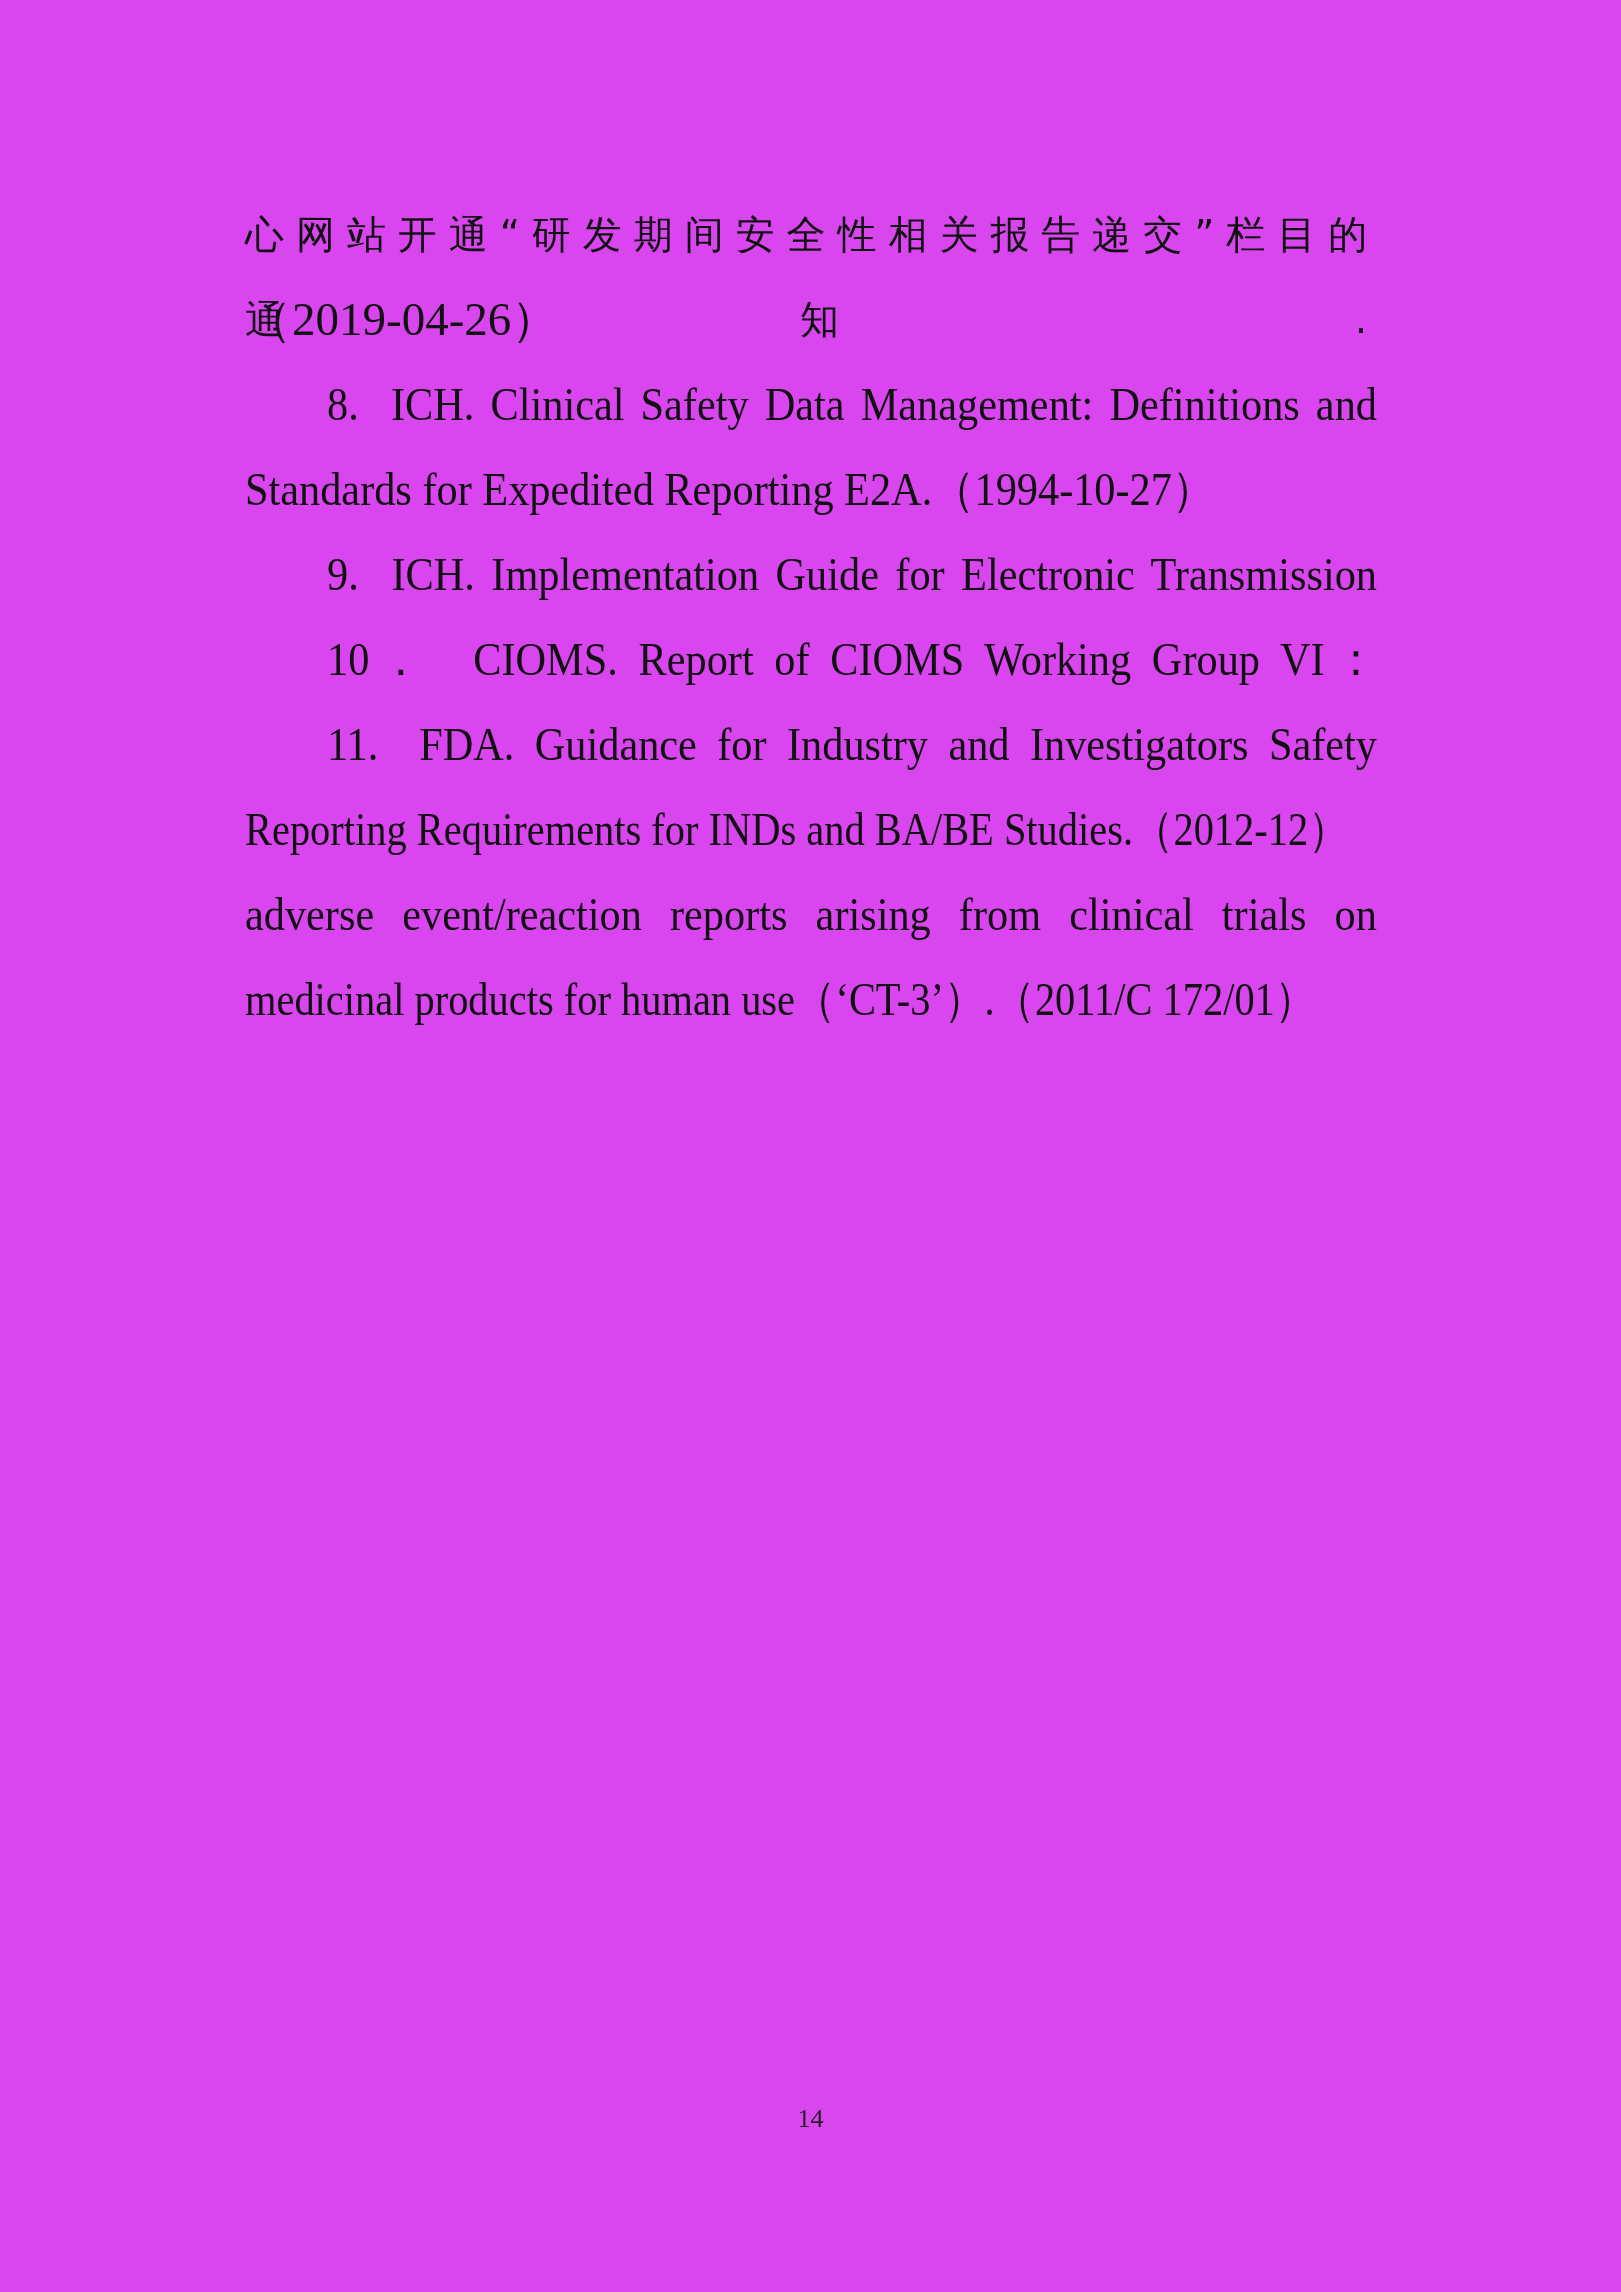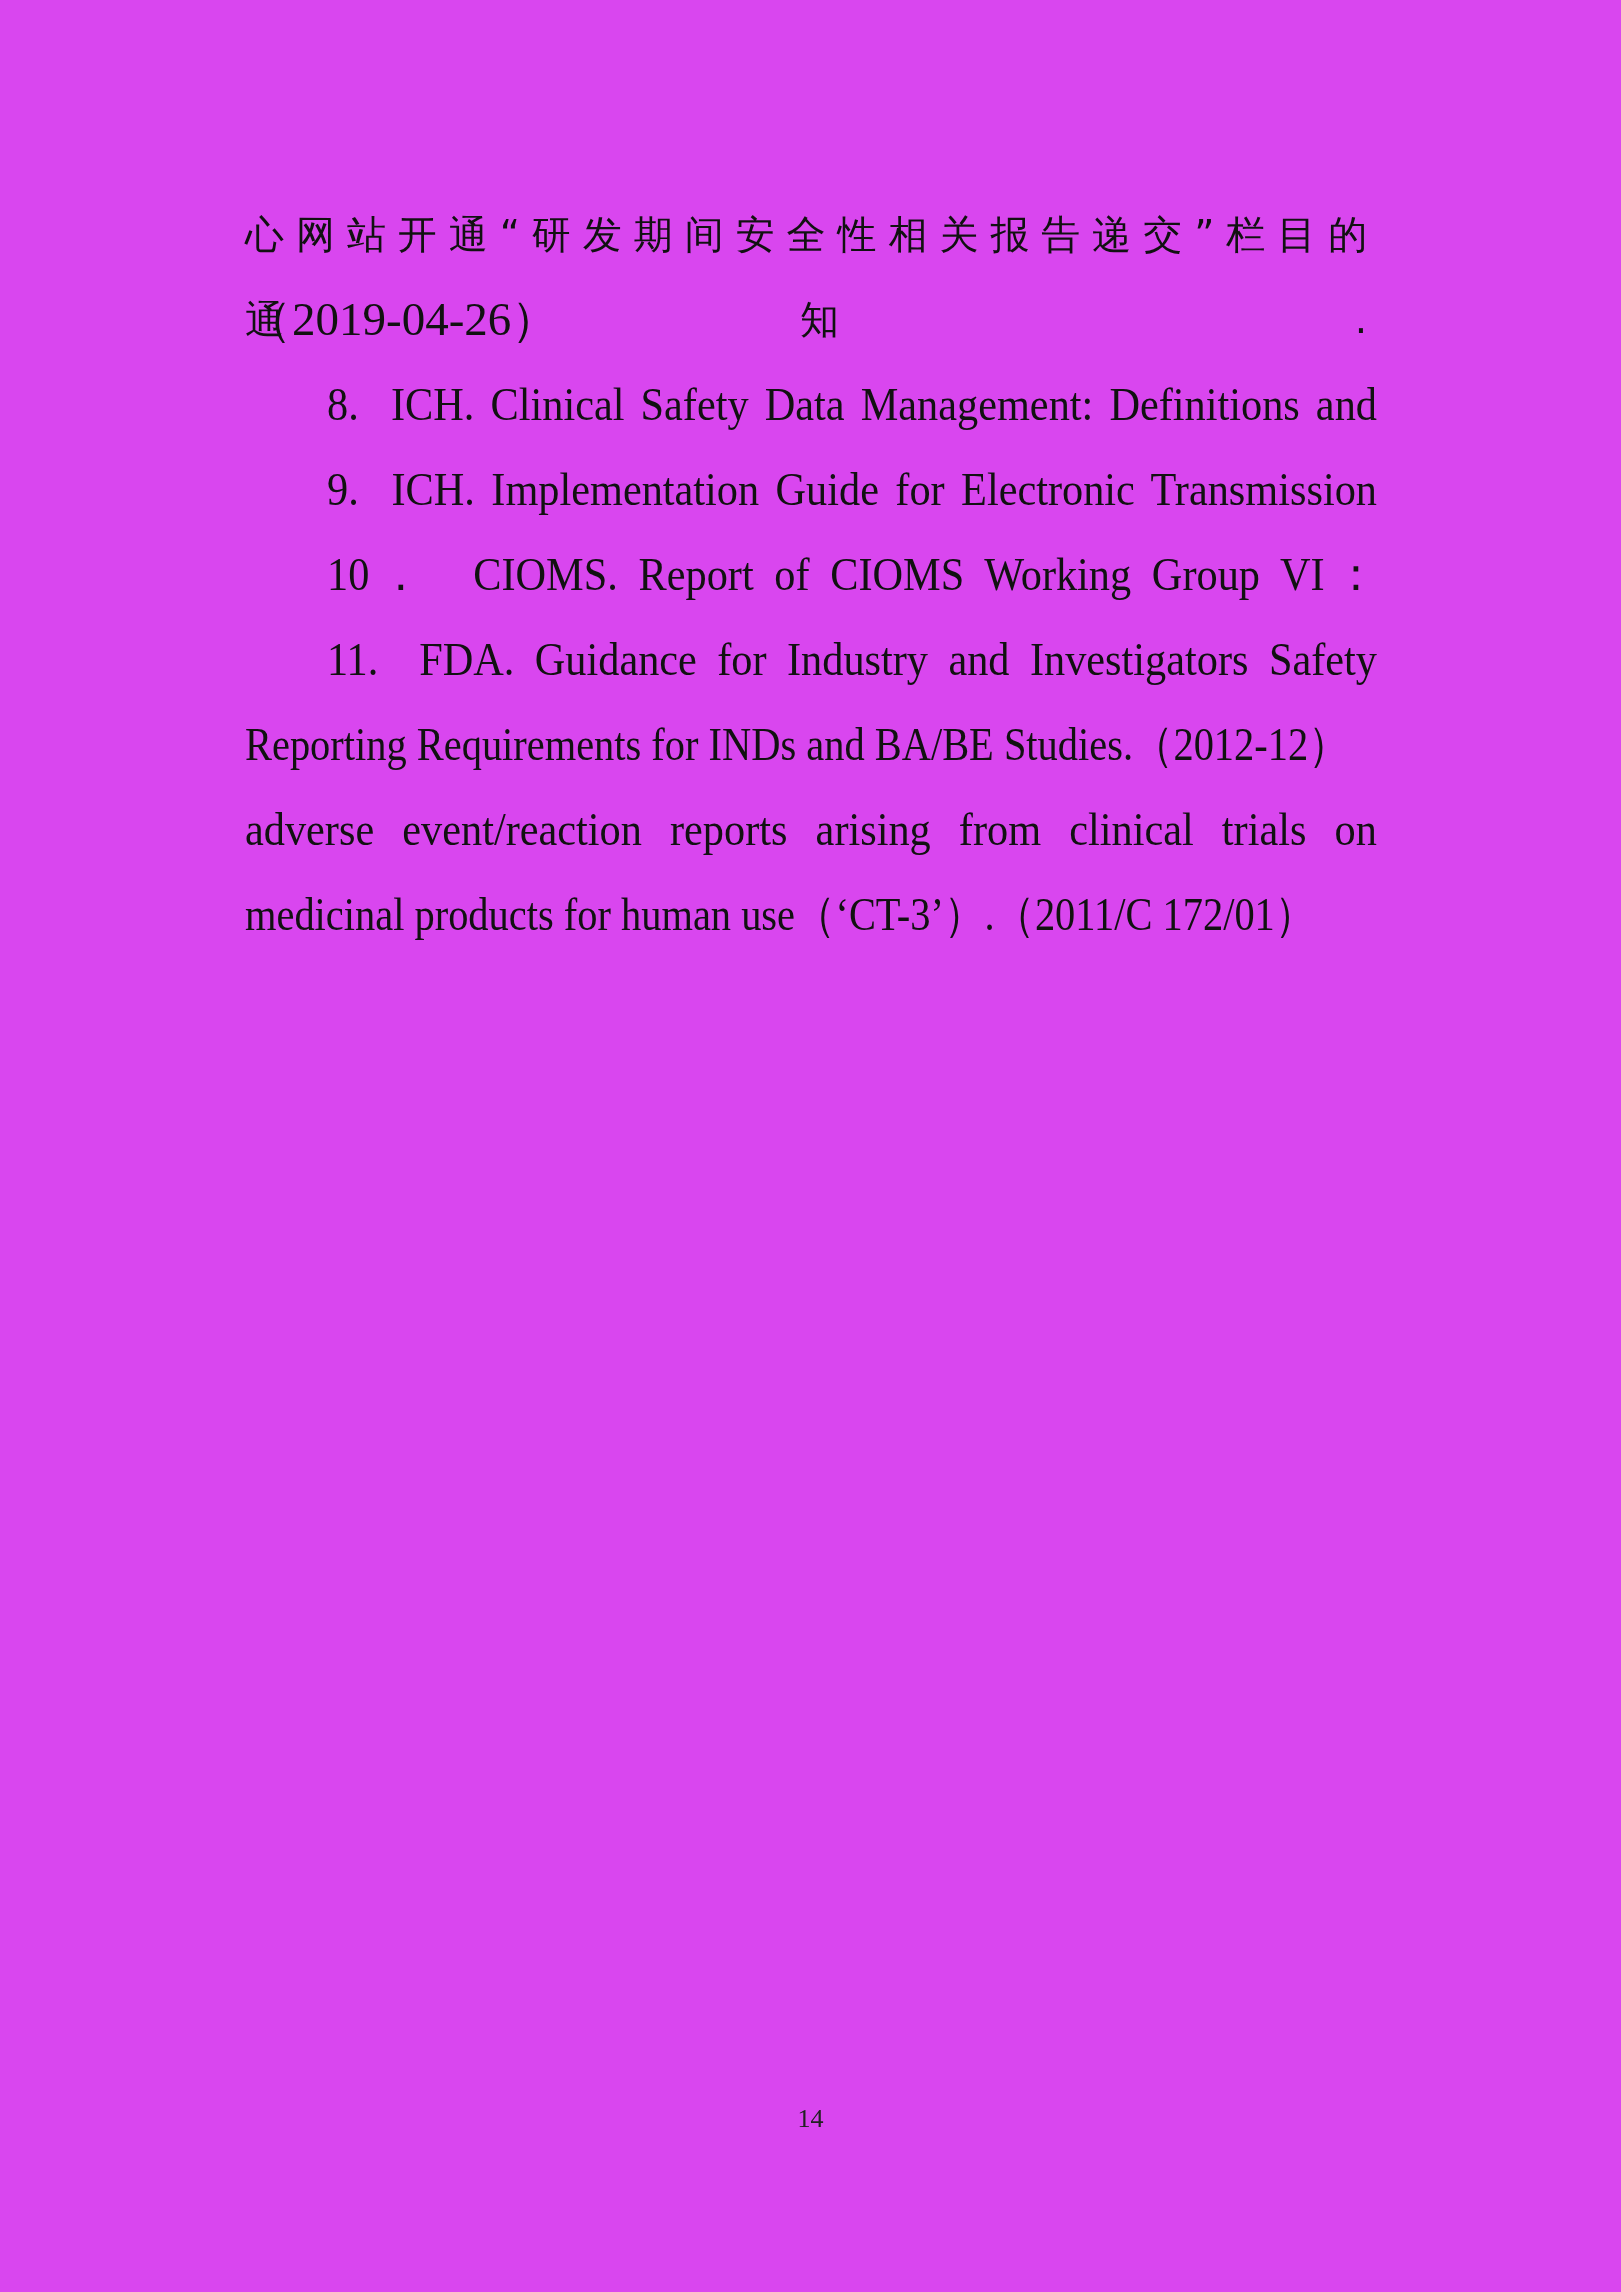--- a/index.html
+++ b/index.html
@@ -79,20 +79,23 @@
     </div>
     <div class="line">
       <span class="inner">（2019-04-26）</span>
     </div>
 
     <div class="line indent justify">
       <span class="inner" style="transform: scaleX(0.9); width:111%;">
         <span>8.</span>&nbsp;&nbsp;<span>ICH. Clinical Safety Data Management: Definitions and</span>
       </span>
     </div>
+    <div class="line">
+      <span class="inner" style="transform: scaleX(0.9);">Standards for Expedited Reporting E2A.（1994-10-27）</span>
+    </div>
 
     <div class="line indent justify">
       <span class="inner" style="transform: scaleX(0.9); width:111%;">
         <span>9.</span>&nbsp;&nbsp;<span>ICH. Implementation Guide for Electronic Transmission</span>
       </span>
     </div>
 
     <div class="line indent justify">
       <span class="inner" style="transform: scaleX(0.9); width:111%;">
         <span>10．</span>&nbsp;&nbsp;<span>CIOMS. Report of CIOMS Working Group VI：</span>

